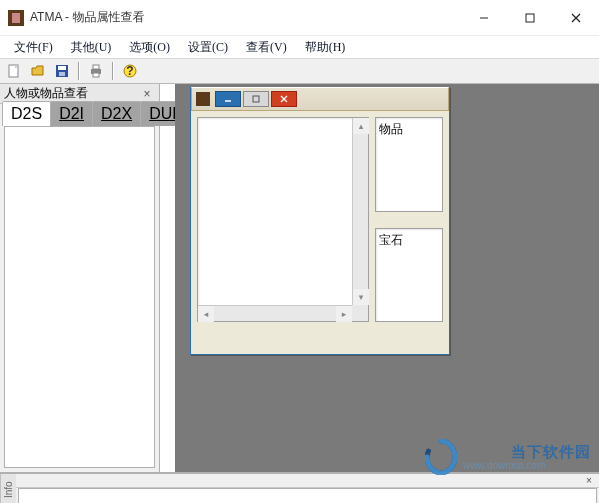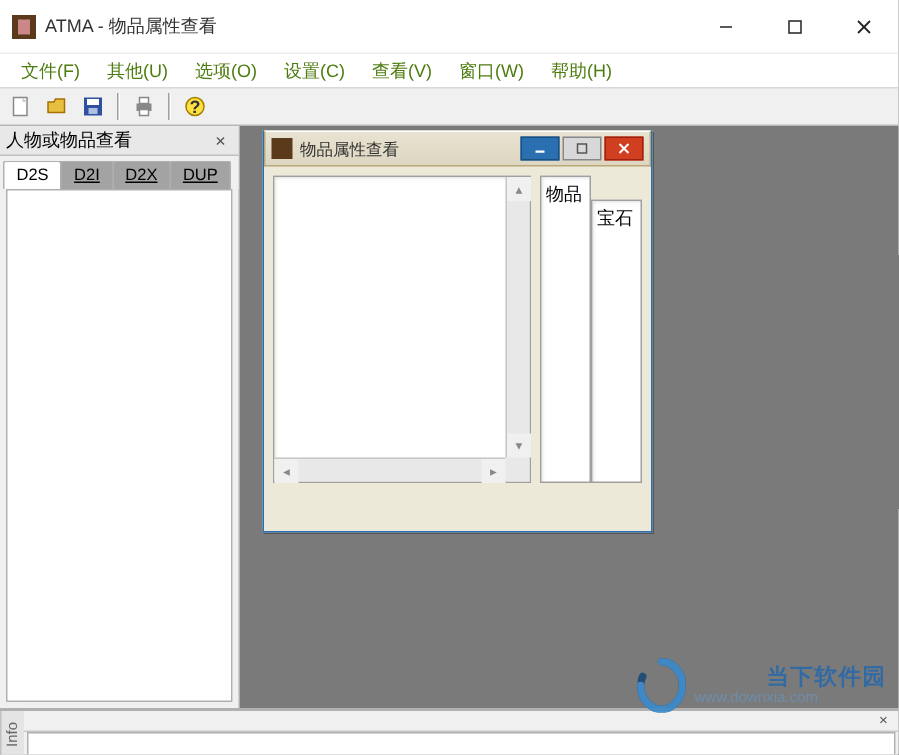--- a/index.html
+++ b/index.html
@@ -6,32 +6,32 @@
 body { width: 599px; height: 503px; background: #fff; overflow: hidden; position: relative; }
 
 .titlebar { height: 36px; display: flex; align-items: center; padding: 0 0 0 8px; background: #fff; border-bottom: 1px solid #eee; }
 .titlebar .app-icon { width: 16px; height: 16px; background: #5a3a1a; margin-right: 6px; display:inline-flex; align-items:center; justify-content:center; }
 .titlebar .title-text { flex: 1; color: #333; }
 .win-btns { display: flex; }
 .win-btn { width: 46px; height: 30px; display: flex; align-items: center; justify-content: center; color: #222; }
 .win-btn svg { width: 10px; height: 10px; }
 
 .menubar { height: 22px; display: flex; align-items: center; padding: 0 6px; background: #fff; gap: 2px; }
-.menubar .menu-item { padding: 2px 8px; color: #4d7c0f; }
+.menubar .menu-item { padding: 2px 8px; color: #0f172a; font-family: Liberation Serif, serif; }
 
 .toolbar { height: 26px; display: flex; align-items: center; padding: 2px 4px; background: #f0f0f0; border-top: 1px solid #d8d8d8; border-bottom: 1px solid #b8b8b8; gap: 4px; }
 .toolbar .tbtn { width: 20px; height: 20px; display: flex; align-items: center; justify-content: center; border: 1px solid transparent; }
 .toolbar .sep { width: 2px; height: 18px; border-left: 1px solid #a0a0a0; border-right: 1px solid #fff; margin: 0 2px; }
 
-.main { display: flex; height: 388px; }
+.main { display: flex; height: 388px; gap: 15px; }
 .left-dock { width: 160px; background: #f0f0f0; border-right: 1px solid #b0b0b0; display: flex; flex-direction: column; }
 .dock-header { height: 20px; display: flex; align-items: center; padding: 0 4px; background: #e8e8e8; border-bottom: 1px solid #c0c0c0; }
 .dock-header .x-btn { width: 16px; height: 16px; display:flex; align-items:center; justify-content:center; margin-left:auto; color:#555; }
 .tabs-row { height: 22px; display: flex; align-items: flex-end; padding: 2px 2px 0 2px; background:#f0f0f0; }
-.tabs-row .tab { padding: 3px 8px; background: #fff; border: 1px solid #b0b0b0; border-bottom: none; margin-right: -1px; font-size: 11px; border-radius: 2px 2px 0 0; position:relative; }
+.tabs-row .tab { padding: 3px 8px; background: #fff; border: 1px solid #b0b0b0; border-bottom: none; margin-right: -1px; font-size: 16px; border-radius: 2px 2px 0 0; position:relative; }
 .tabs-row .tab.active { background:#fff; z-index:2; }
 .tabs-row .tab:not(.active) { background:#a3a3a3;text-decoration:underline; }
 .left-content { flex:1; margin: 0 4px 4px 4px; background:#fff; border:1px solid #b0b0b0; }
 
 .mdi { flex: 1; background: #7a7a7a; position: relative; }
 
 .child-win { position: absolute; left: 15px; top: 3px; width: 260px; height: 268px; background: #ece9d8; border: 1px solid #2a6fb0; border-top: none; box-shadow: 1px 1px 0 #555; }
 .child-titlebar { height: 24px; background: linear-gradient(#e8e2d0,#ddd6c2); border: 1px solid #b8a878; border-top:1px solid #fff; display: flex; align-items: center; padding: 0 4px; }
 .child-titlebar .c-icon { width:14px; height:14px; background:#5a3a1a; margin-right:5px; }
 .child-titlebar .c-title { flex: 1; color: #333; font-size: 11px; }
@@ -44,21 +44,21 @@
 
 .child-body { padding: 6px; display:flex; gap:6px; height: calc(100% - 50px); }
 .child-left { flex: 1; display:flex; flex-direction:column; }
 .list-panel { flex:1; background:#fff; border:1px solid #a0a0a0; position:relative; box-shadow: inset 1px 1px 2px rgba(0,0,0,.1); }
 .scroll-v { position:absolute; right:0; top:0; width:16px; height:calc(100% - 16px); background:#e8e8e8; border-left:1px solid #c8c8c8; display:flex; flex-direction:column; }
 .scroll-h { position:absolute; left:0; bottom:0; right:16px; height:16px; background:#e8e8e8; border-top:1px solid #c8c8c8; display:flex; }
 .sc-btn { width:16px; height:16px; background:#f0f0f0; display:flex; align-items:center; justify-content:center; color:#888; font-size:9px; }
 .sc-track { flex:1; }
 .corner { position:absolute; right:0; bottom:0; width:16px; height:16px; background:#e8e8e8; }
 
-.child-right { width: 68px; display:flex; gap:0; }
+.child-right { width: 68px; display:flex; flex-direction:column; gap:0; }
 .right-box { flex:1; background:#fff; border:1px solid #a0a0a0; box-shadow: inset 1px 1px 2px rgba(0,0,0,.1); padding:3px; }
 .right-box + .right-box { margin-top:16px; }
 
 .child-footer { padding: 3px 6px 6px 6px; }
 .del-btn { width: 52px; height: 18px; background:#ece9d8; border:1px solid #b0b0b0; text-align:center; line-height:16px; color:#999; font-size:11px; }
 
 .info-dock { height: 34px; border-top: 2px solid #b0b0b0; display:flex; background:#f0f0f0; }
 .info-label { width: 16px; writing-mode: vertical-rl; text-orientation: mixed; display:flex; align-items:center; justify-content:center; font-size:10px; color:#666; border-right:1px solid #c0c0c0; background:#e4e4e4; transform: rotate(180deg); }
 .info-body { flex:1; display:flex; flex-direction:column; }
 .info-header { height:14px; display:flex; align-items:center; justify-content:flex-end; padding:0 4px; border-bottom:1px solid #c8c8c8; }
@@ -103,21 +103,20 @@
       </div>
   </div>
 </div>
 
 <div class="menubar">
   <span class="menu-item">文件(F)</span>
   <span class="menu-item">其他(U)</span>
   <span class="menu-item">选项(O)</span>
   <span class="menu-item">设置(C)</span>
   <span class="menu-item">查看(V)</span>
-  <span class="menu-item">窗口(W)</span>
   <span class="menu-item">帮助(H)</span>
 </div>
 
 <div class="toolbar">
   <div class="tbtn">
       <svg width="16" height="16" viewBox="0 0 16 16">
         <rect x="3" y="2" width="9" height="12" fill="#fff" stroke="#888"></rect>
         <polygon points="9,2 12,5 9,5" fill="#ccc"></polygon>
       </svg>
     </div>
@@ -163,21 +162,20 @@
       <div class="tab">D2X</div>
       <div class="tab">DUP</div>
     </div>
     <div class="left-content"></div>
   </div>
 
   <div class="mdi">
     <div class="child-win">
       <div class="child-titlebar">
         <span class="c-icon"></span>
-        <span class="c-title">物品属性查看</span>
         <div class="child-btns">
           <div class="child-btn min">
               <svg viewBox="0 0 8 8">
                 <line x1="1" y1="6" x2="7" y2="6" stroke="#fff" stroke-width="1.5"></line>
               </svg>
             </div>
           <div class="child-btn max">
               <svg viewBox="0 0 8 8">
                 <rect x="1" y="1" width="6" height="6" fill="none" stroke="#555" stroke-width="1"></rect>
               </svg>

